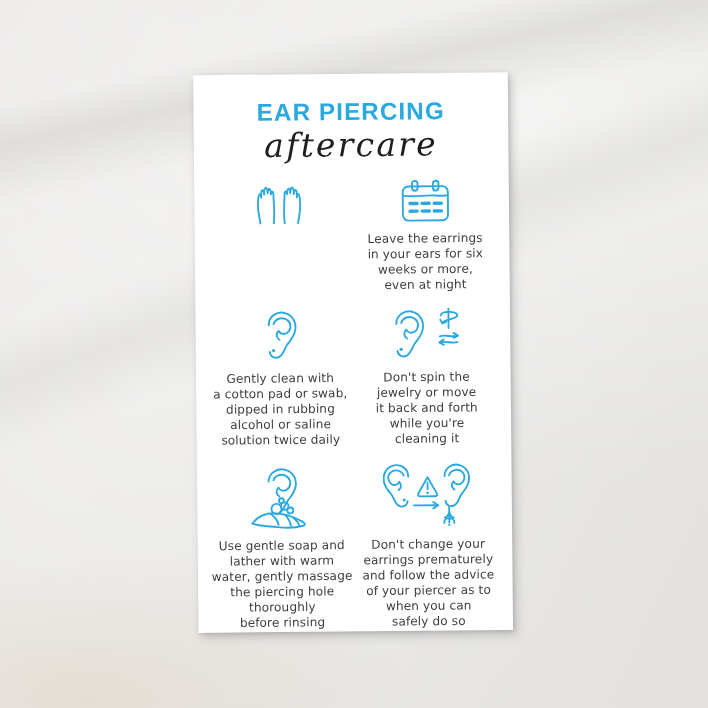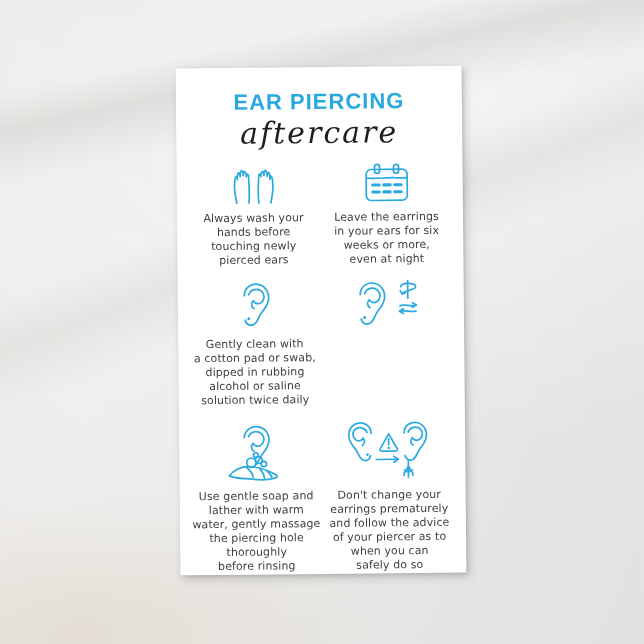--- a/index.html
+++ b/index.html
@@ -66,24 +66,20 @@
 
     <div class="tip">
       <div class="icon-box">
         <svg width="52" height="40" viewBox="0 0 52 40">
           <g class="stroke">
             <path d="M9,40 C8,33 6,27 7,20 C7,12 9.5,10.5 9.8,16 C9.3,8 12,7 12.5,13 C12.7,5 15.5,5 15.7,12 C16.2,6 18.6,7 18.6,13 C20,9 21,10 21,15 C21.6,25 22,32 21,40"></path>
             <path d="M43,40 C44,33 46,27 45,20 C45,12 42.5,10.5 42.2,16 C42.7,8 40,7 39.5,13 C39.3,5 36.5,5 36.3,12 C35.8,6 33.4,7 33.4,13 C32,9 31,10 31,15 C30.4,25 30,32 31,40"></path>
           </g>
         </svg>
       </div>
-      <div class="tip-text">Always wash your
-hands before
-touching newly
-pierced ears</div>
     </div>
 
     <div class="tip">
       <div class="icon-box">
         <svg width="46" height="40" viewBox="0 0 46 40">
           <g class="stroke">
             <rect x="2.5" y="7" width="41" height="31" rx="5"></rect>
             <rect x="11" y="2" width="5" height="9" rx="2.5"></rect>
             <rect x="30" y="2" width="5" height="9" rx="2.5"></rect>
             <path d="M3.5,15.5 C12,17 24,14.5 33,15.5 C37,16 41,15.5 43,15.5"></path>
@@ -135,20 +131,25 @@
             <path d="M53,2.5 L53,20"></path>
             <path d="M46,8.5 C46,4.5 61,4 61,8.5 C61,12.5 49,11.5 47.5,15.5"></path>
             <path d="M45.5,12.5 L47.5,15.8 L50.8,14.5"></path>
             <path d="M45,27.5 C50,25.5 56,29 61,27"></path>
             <path d="M57.5,24.5 L61.5,27 L57.5,29"></path>
             <path d="M45,33 C50,31.5 56,34.5 61,33"></path>
             <path d="M48.5,30.5 L44.5,33 L48.5,35.3"></path>
           </g>
         </svg>
       </div>
+      <div class="tip-text">Don't spin the
+jewelry or move
+it back and forth
+while you're
+cleaning it</div>
     </div>
 
     <div class="tip">
       <div class="icon-box">
         <svg width="58" height="58" viewBox="0 0 58 58">
           <g class="stroke">
             <path d="M17,14 C17.5,6 25.5,1.5 32.5,3.5 C39.5,5.5 43,12 41.5,19 C40.3,25 36.5,28.5 34,32 C31.8,35 31,39.5 27.5,42"></path>
             <path d="M21.5,13 C23.3,7.5 30.5,6.5 34.5,10.3 C37.9,13.5 37.3,19 33.8,21.5 C31.3,23.3 27.5,22.8 26,19.8"></path>
             <path d="M26,19.8 C23.3,21.8 23.7,26 26.7,27.7"></path>
           </g>

